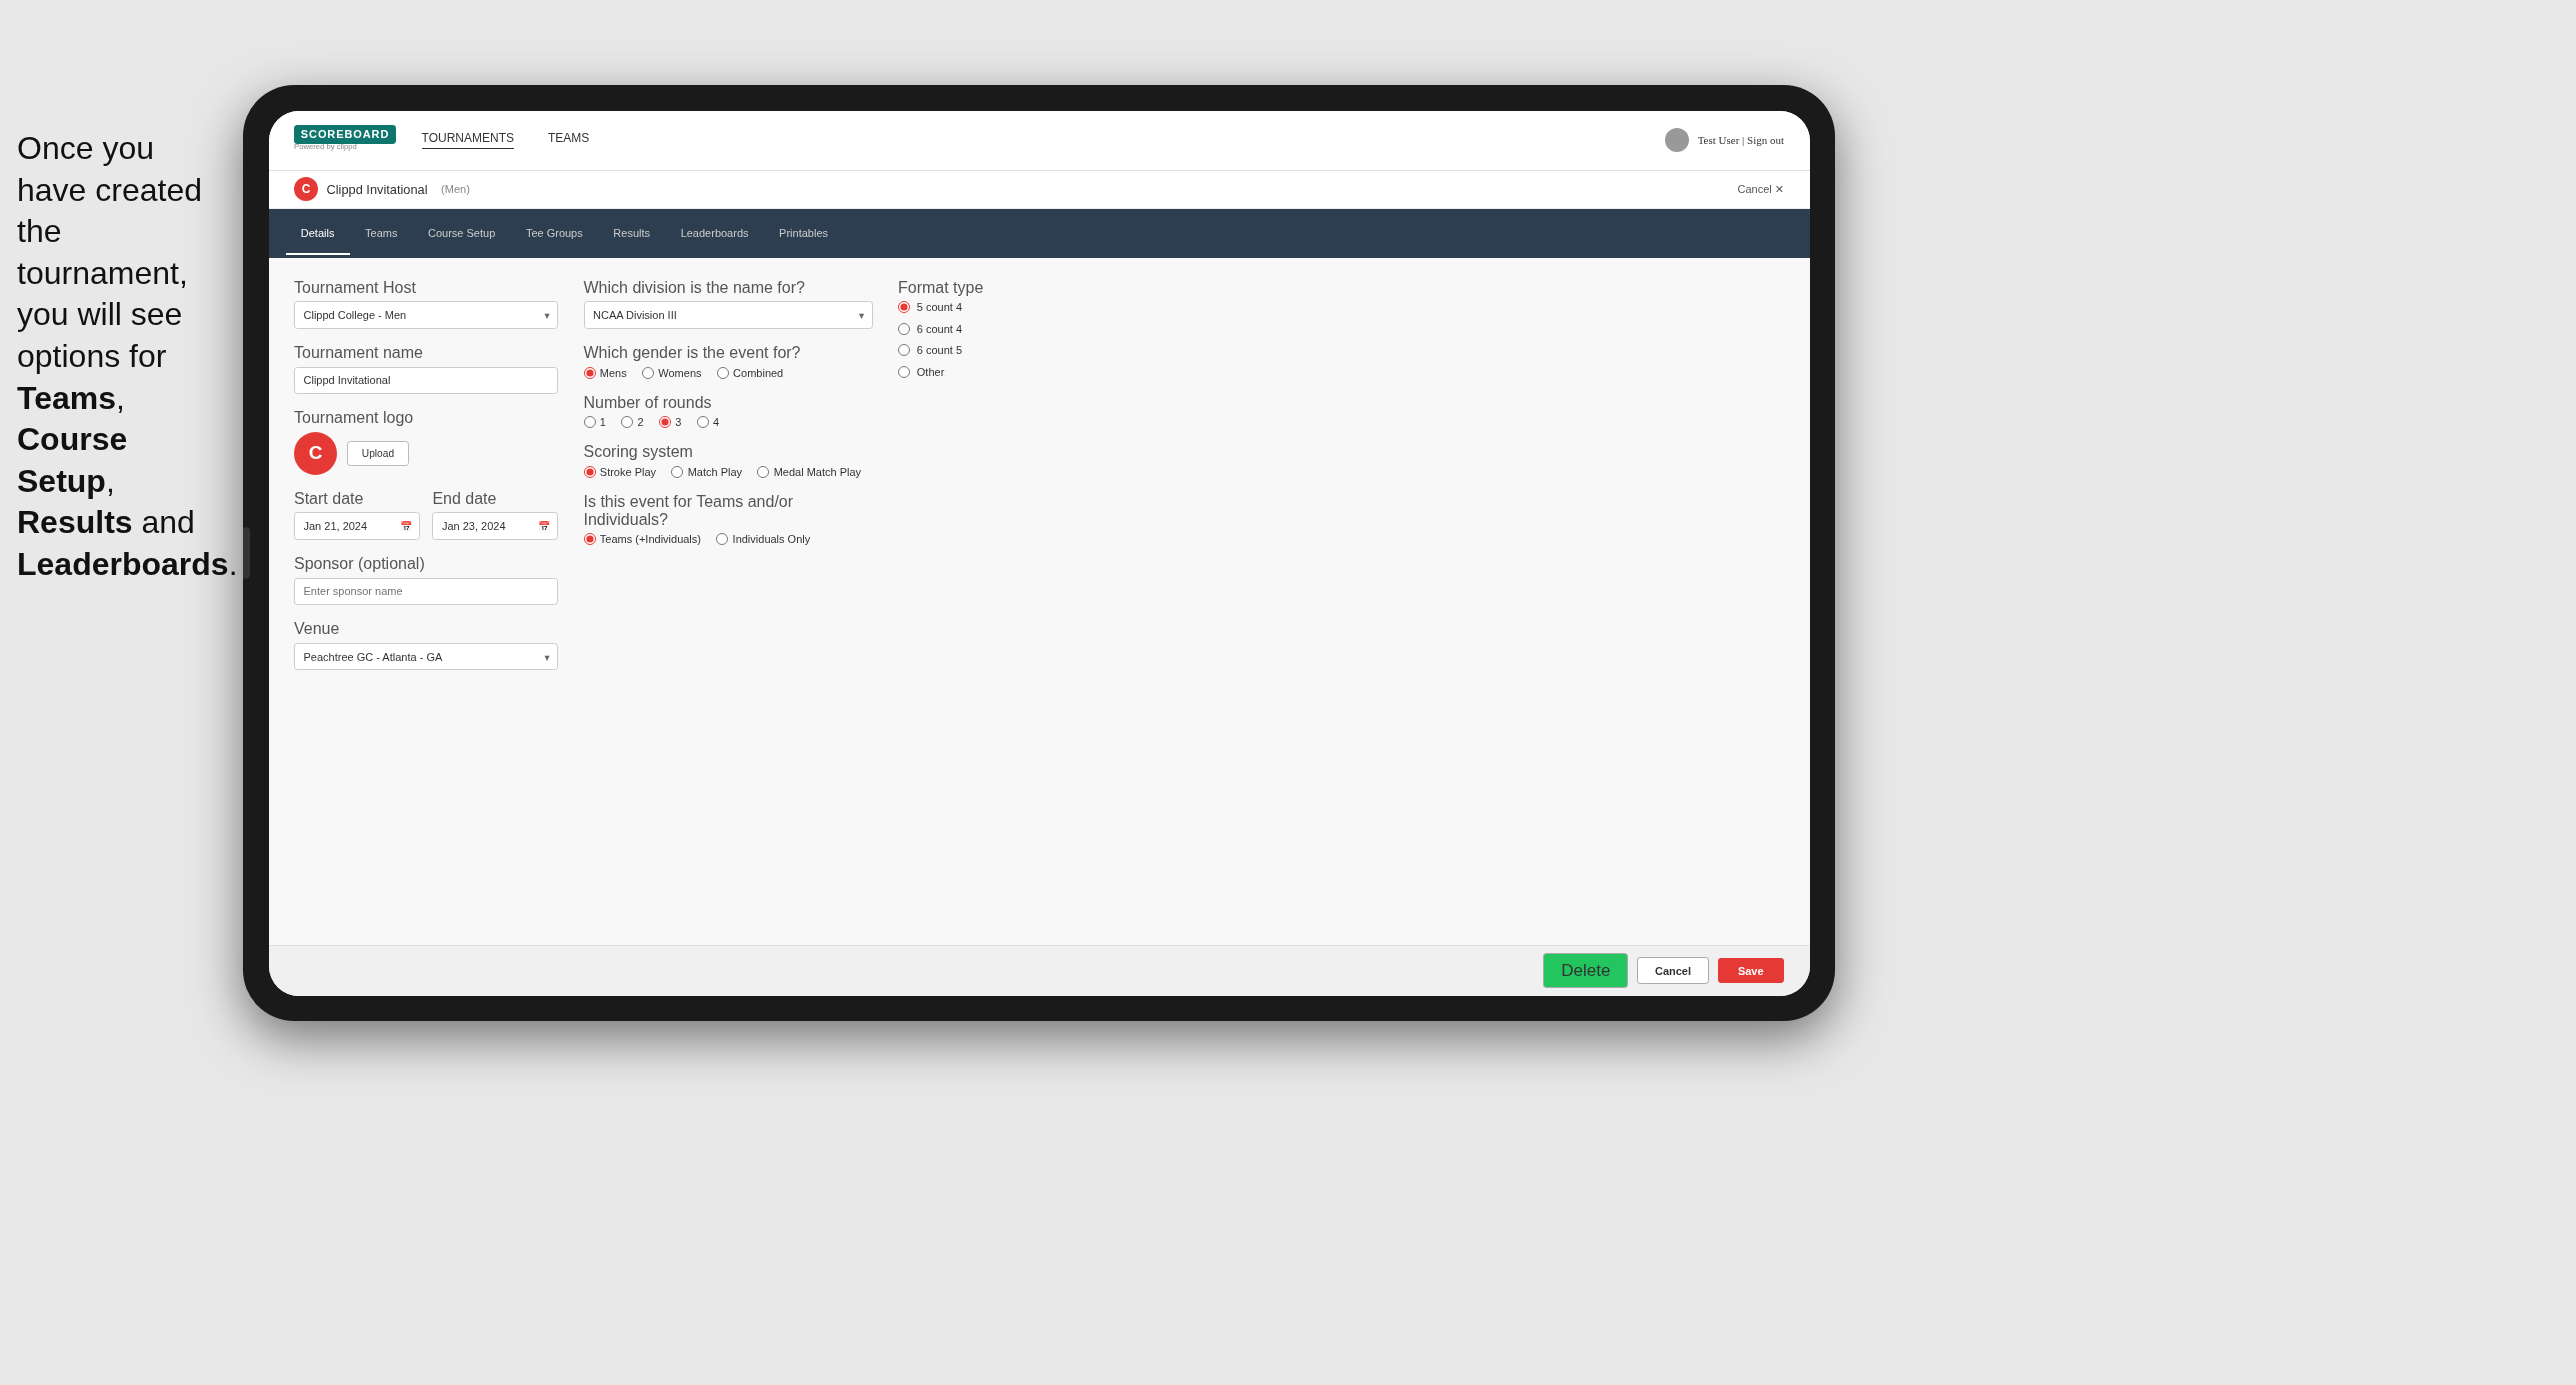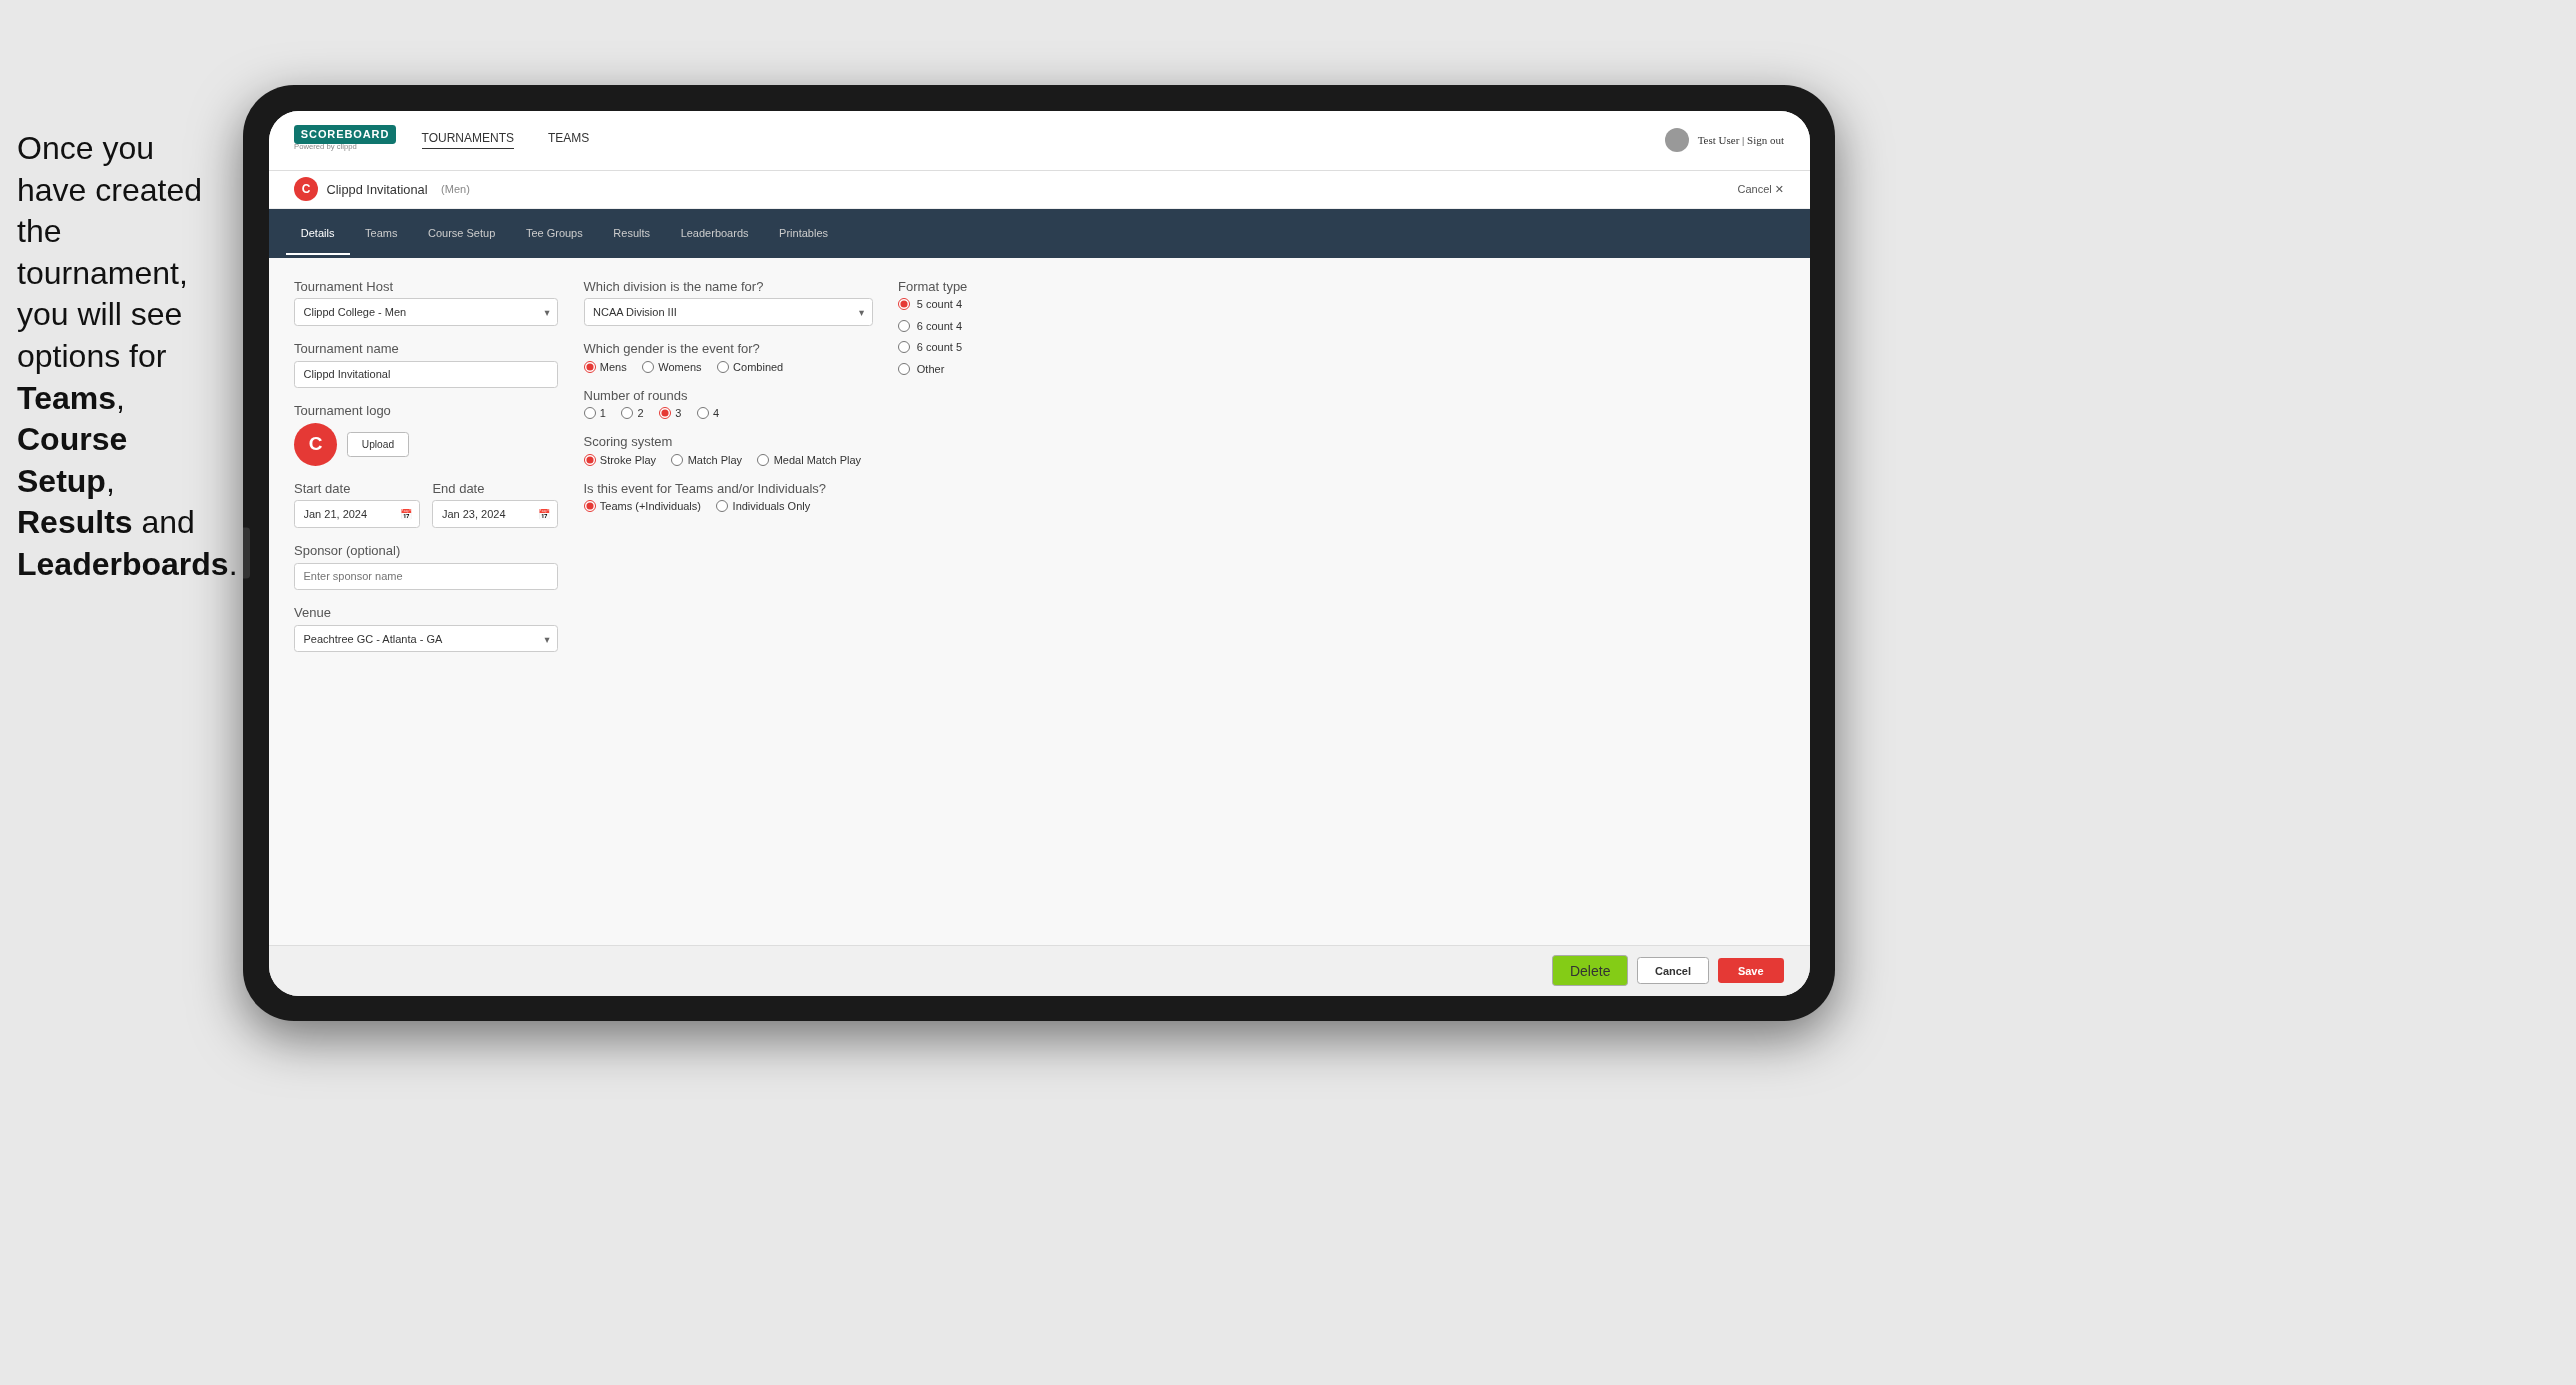--- a/index.html
+++ b/index.html
@@ -244,21 +244,21 @@
       gap: 10.2px;
     }
 
     .field-group {
       display: flex;
       flex-direction: column;
       gap: 4.3px;
     }
 
     .field-label {
-      font-size: 13px;
+      font-size: 16px;
       color: #555;
       font-weight: 500;
     }
 
     .field-input {
       border: 0.9px solid #ccc;
       border-radius: 3.4px;
       padding: 6.8px 8.5px;
       font-size: 11px;
       background: #fff;
@@ -404,25 +404,25 @@
       padding: 12.8px 25.5px;
       display: flex;
       justify-content: flex-end;
       align-items: center;
       gap: 8.5px;
       flex-shrink: 0;
       height: 51px;
     }
 
     .btn-delete {
-      background: #84cc16;
+      background: #22c55e;
       border: 0.9px solid #aaa;
       border-radius: 3.4px;
       padding: 6.8px 17px;
-      font-size: 14px;
+      font-size: 17px;
       cursor: pointer;
       color: #333;
     }
 
     .btn-cancel {
       background: #fff;
       border: 0.9px solid #aaa;
       border-radius: 3.4px;
       padding: 6.8px 17px;
       font-size: 11px;

